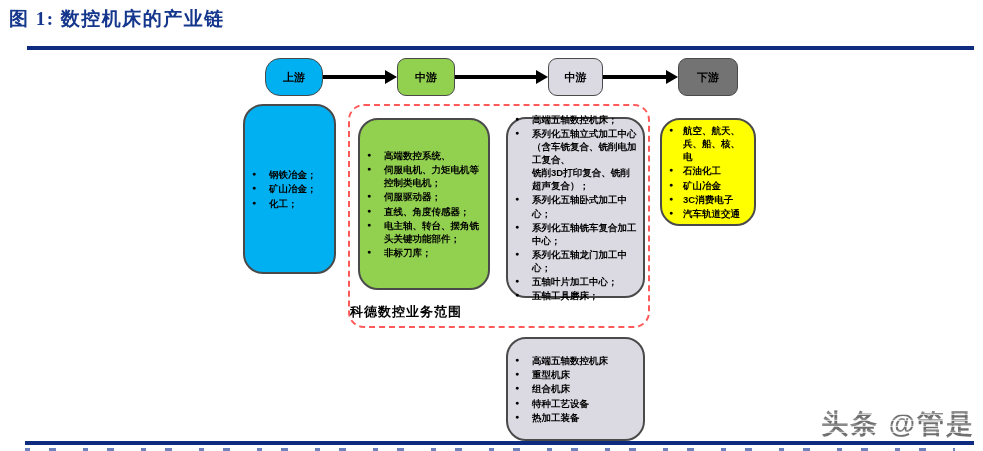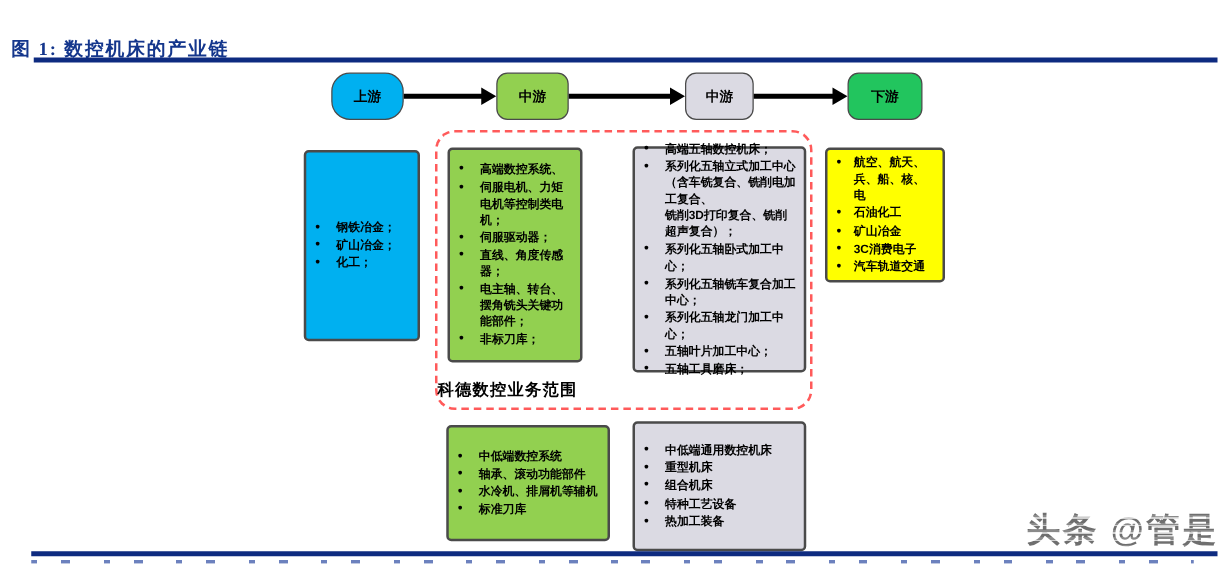--- a/index.html
+++ b/index.html
@@ -5,21 +5,21 @@
   * { margin:0; padding:0; box-sizing:border-box; }
   html,body { background:#ffffff; }
   body { font-family:"Liberation Sans","DejaVu Sans",sans-serif; }
   .canvas {
     position:relative; width:983px; height:451px; background:#ffffff;
     overflow:hidden;
   }
   .title {
     position:absolute; left:9px; top:6px;
     font-family:"Liberation Serif","DejaVu Serif",serif;
-    font-weight:bold; font-size:15px; letter-spacing:1.5px; color:#14368C;margin-top:24px;
+    font-weight:bold; font-size:19px; letter-spacing:1.5px; color:#14368C;
   }
   .rule { position:absolute; background:#0E2B80; }
   .top-rule    { left:27px; top:46px;  width:947px; height:4px; }
   .bottom-rule { left:25px; top:441px; width:949px; height:4px; }
   .cropped-text {
     position:absolute; left:25px; top:448px; width:930px; height:3px;
     background:repeating-linear-gradient(90deg,#3b57a8 0 5px,transparent 5px 24px,
       #3b57a8 24px 31px,transparent 31px 58px);
     opacity:.75;
   }
@@ -38,35 +38,35 @@
   .a1 { left:323px; width:74px; }
   .a2 { left:455px; width:93px; }
   .a3 { left:603px; width:75px; }
   .arrow .shaft { position:absolute; left:0; right:11px; top:5px; height:4px; background:#000; }
   .arrow .head  {
     position:absolute; right:0; top:0; width:0; height:0;
     border-left:12px solid #000; border-top:7px solid transparent; border-bottom:7px solid transparent;
   }
   
   .cbox {
-    position:absolute; border:2px solid #4a4a4a; border-radius:4px;
+    position:absolute; border:2px solid #4a4a4a; border-radius:20px;
     display:flex; flex-direction:column; justify-content:center;
     padding:6px 6px;
   }
   .cbox ul { list-style:none; }
   .cbox li {
     position:relative; padding-left:18px; margin:1px 0;
     font-size:9.5px; font-weight:bold; color:#000;
     line-height:1.38; white-space:pre-wrap;
   }
   .cbox li::before {
     content:"\25CF"; position:absolute; left:1px; top:1px; font-size:7px;
   }
-  .box-upstream       { left:243px; top:120px; width:93px;  height:153px; }
-  .box-mid-components { left:358px; top:118px; width:108px; height:172px; }
+  .box-upstream       { left:243px; top:104px; width:93px;  height:170px; }
+  .box-mid-components { left:358px; top:118px; width:132px; height:172px; }
   .box-mid-machines   { left:506px; top:117px; width:139px; height:181px; }
   .box-downstream     { left:660px; top:118px; width:96px;  height:108px; }
   .box-downstream li  { padding-left:15px; }
   .box-bottom-components { left:357px; top:340px; width:131px; height:93px;  }
   .box-bottom-machines   { left:506px; top:337px; width:139px; height:104px; }
   
   .scope {
     position:absolute; left:348px; top:104px; width:302px; height:224px;
     border:2px dashed #FF5A5A; border-radius:16px;
   }
@@ -98,21 +98,21 @@
   <div class="fnode n2" style="background: rgb(146, 208, 80);">中游</div>
   <div class="arrow a2">
       <span class="shaft"></span>
       <span class="head"></span>
     </div>
   <div class="fnode n3" style="background: rgb(219, 218, 227);">中游</div>
   <div class="arrow a3">
       <span class="shaft"></span>
       <span class="head"></span>
     </div>
-  <div class="fnode n4" style="background: #22c55e;">下游</div>
+  <div class="fnode n4" style="background: #737373;">下游</div>
 
   <div class="scope">
     <div class="scope-label">科德数控业务范围</div>
   </div>
 
   <div class="cbox box-upstream" style="background: rgb(0, 176, 240);">
     <ul>
         <li>钢铁冶金；</li>
         <li>矿山冶金；</li>
         <li>化工；</li>
@@ -146,32 +146,24 @@
   <div class="cbox box-downstream" style="background: rgb(255, 255, 0);">
     <ul>
         <li>航空、航天、兵、船、核、电</li>
         <li>石油化工</li>
         <li>矿山冶金</li>
         <li>3C消费电子</li>
         <li>汽车轨道交通</li>
       </ul>
   </div>
 
-  <div class="cbox box-bottom-components" style="background: rgb(146, 208, 80);">
-    <ul>
-        <li>中低端数控系统</li>
-        <li>轴承、滚动功能部件</li>
-        <li>水冷机、排屑机等辅机</li>
-        <li>标准刀库</li>
-      </ul>
-  </div>
 
   <div class="cbox box-bottom-machines" style="background: rgb(219, 218, 227);">
     <ul>
-        <li>中低端通用数控机床</li>
+        <li>高端五轴数控机床</li>
         <li>重型机床</li>
         <li>组合机床</li>
         <li>特种工艺设备</li>
         <li>热加工装备</li>
       </ul>
   </div>
 
   <div class="watermark">头条 @管是</div>
   <div class="rule bottom-rule"></div>
   <div class="cropped-text"></div>

